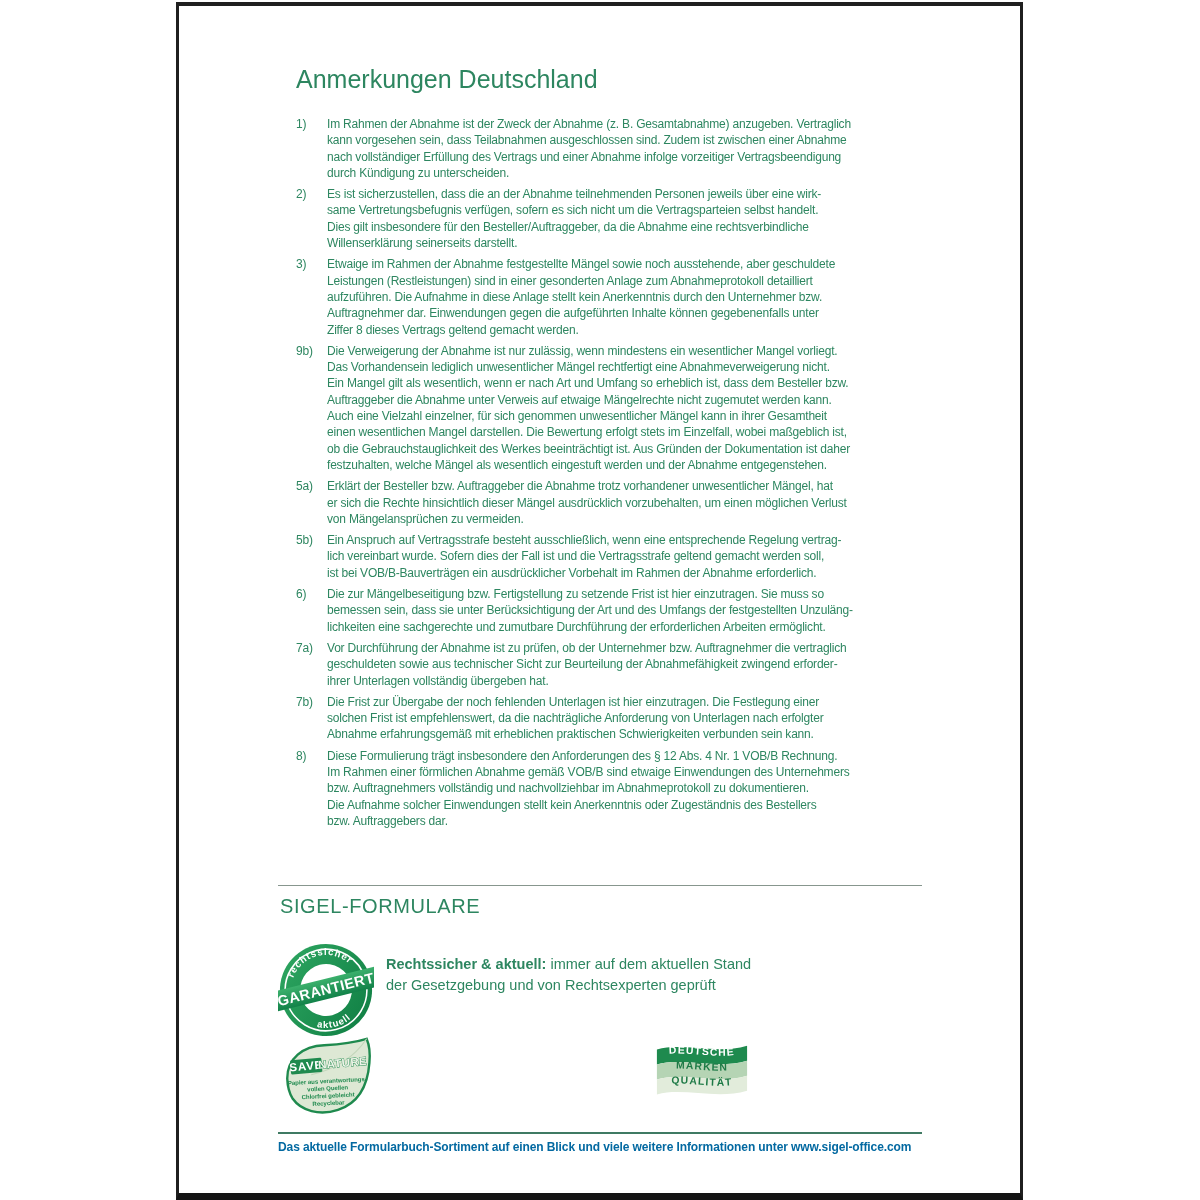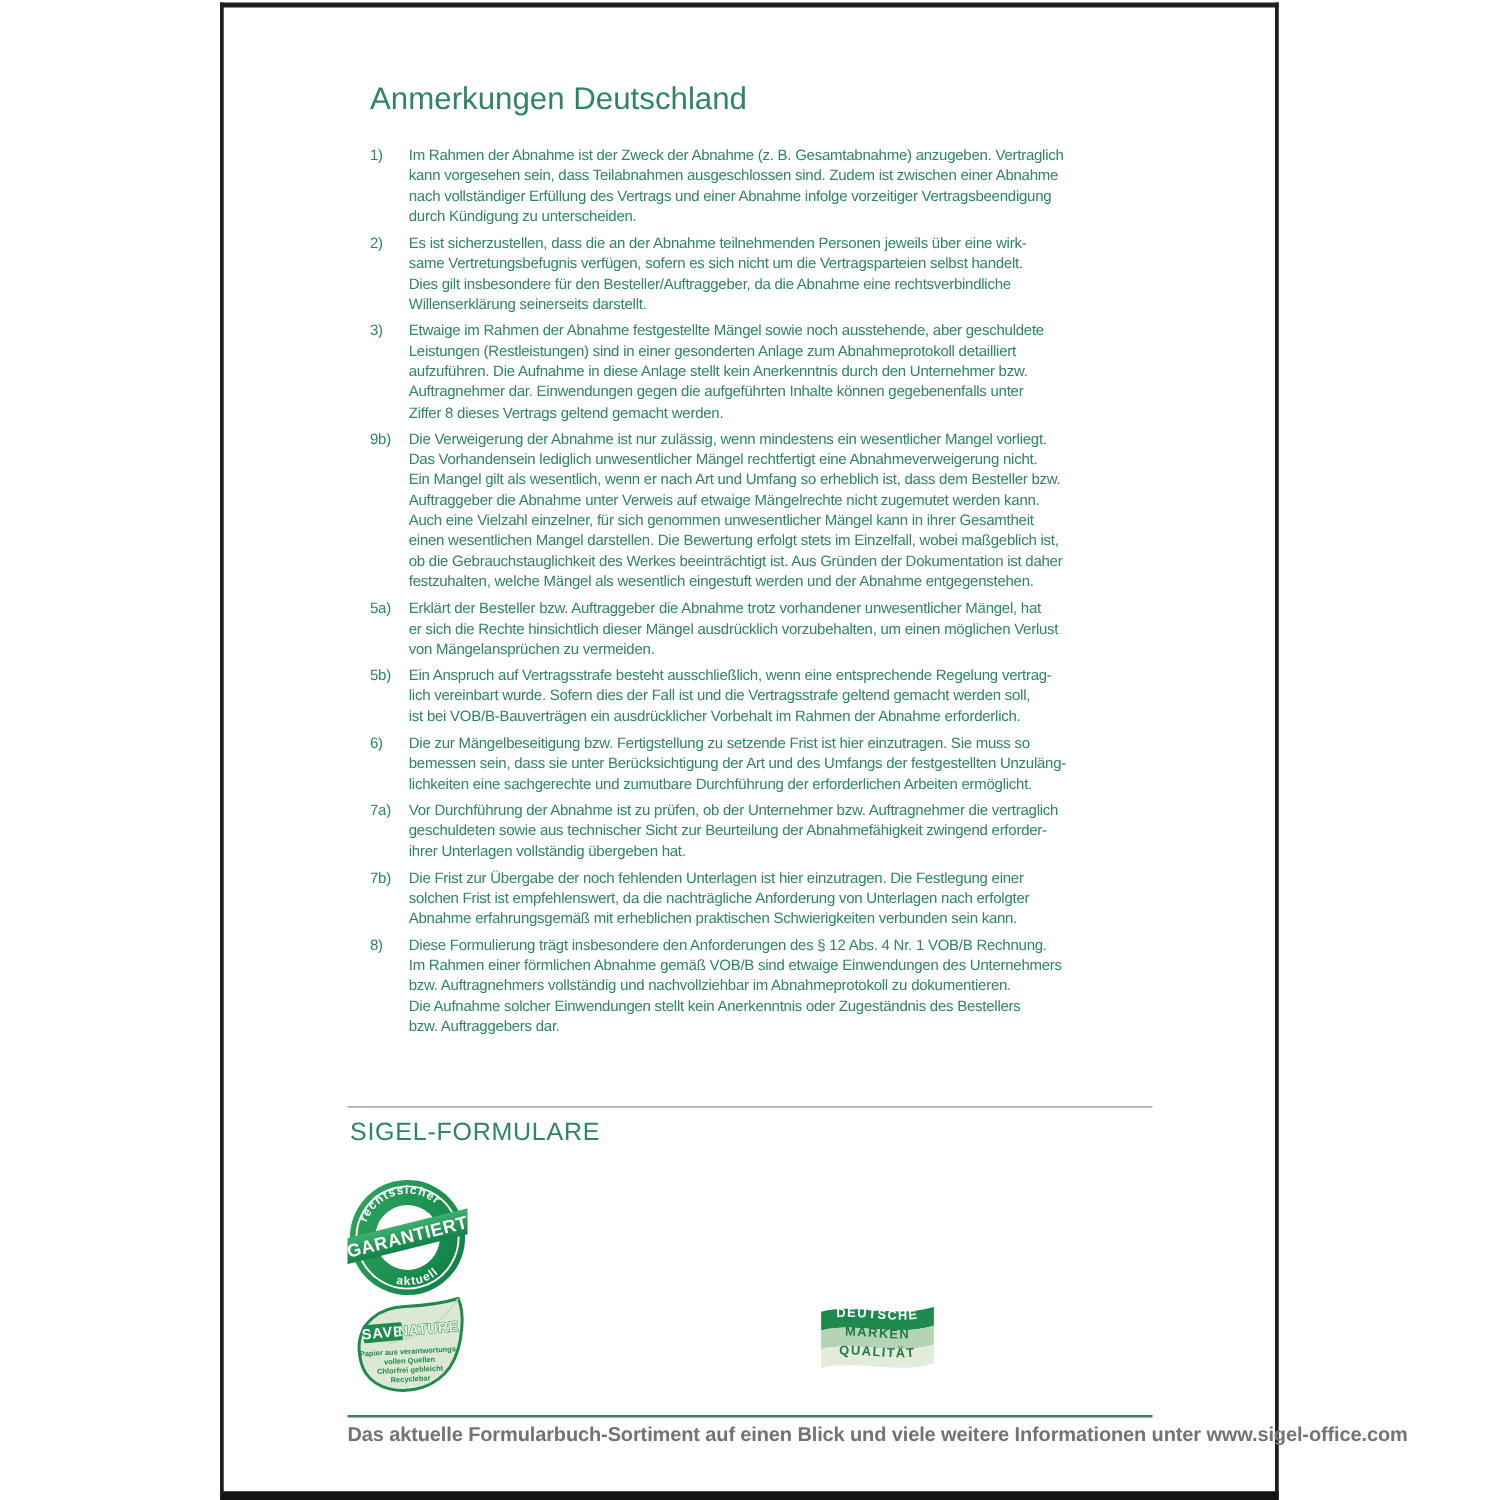--- a/index.html
+++ b/index.html
@@ -65,23 +65,23 @@
     stroke:#1f8a4e;stroke-width:0.9;paint-order:stroke;letter-spacing:0.3px;}
   .leaf-small{font-size:6.5px;font-weight:700;fill:#1f8a4e;}
 
   .flag-word{font-size:11px;font-weight:700;letter-spacing:1.2px;}
   .flag-word-light{fill:#ffffff;}
   .flag-word-dark{fill:#1e7a46;}
 
   .page-footer{position:absolute;left:99px;right:98px;top:1126px;}
   .footer-rule{border:0;border-top:2px solid #3f7a63;margin:0;}
   .footer-text{
-    margin-top:6px;text-align:center;white-space:nowrap;
-    font-size:16px;font-weight:700;letter-spacing:-0.1px;
-    color:#737373;
+    margin-top:6px;white-space:nowrap;
+    font-size:12px;font-weight:700;letter-spacing:-0.1px;
+    color:#0369a1;
   }
 </style>
 </head>
 <body>
 
 <div class="page">
   <div class="content">
 
     <h1 class="doc-title">Anmerkungen Deutschland</h1>
 
@@ -180,20 +180,22 @@
           <g transform="rotate(-14 50 50)">
             <circle cx="50" cy="50" r="48" fill="url(#sealGrad)"></circle>
             <circle cx="50" cy="50" r="27" fill="#ffffff"></circle>
             <circle cx="50" cy="50" r="42.5" fill="none" stroke="#ffffff" stroke-width="1.6"></circle>
             <text class="seal-arc"><textPath href="#arcTop" startOffset="50%" text-anchor="middle">rechtssicher</textPath></text>
             <text class="seal-arc"><textPath href="#arcBot" startOffset="50%" text-anchor="middle">aktuell</textPath></text>
             <rect x="-10" y="38.5" width="120" height="21" fill="url(#ribbonGrad)"></rect>
             <text x="50" y="54.5" text-anchor="middle" class="seal-ribbon">GARANTIERT</text>
           </g>
         </svg>
+        <p class="feat-text"><strong>Rechtssicher &amp; aktuell:</strong><span> immer auf dem aktuellen Stand
+der Gesetzgebung und von Rechtsexperten geprüft</span></p>
       </div>
 
       <div class="feat-row2">
         <div class="feat-left">
           <svg class="leaf-svg" viewBox="0 0 104 92" aria-hidden="true">
             <path d="M 10 46 C 10 24 27 11 50 10 C 67 9 83 7 96 3 C 99 10 100 19 99 29 C 97 56 86 73 65 80 C 45 86.5 25 81 16 68 C 11.8 61.5 10.3 54 10 46 Z" fill="#dde8d4" stroke="#1f8a4e" stroke-width="2.6"></path>
             <path d="M 96 3 C 82 24 62 36 36 42" fill="none" stroke="#c2d6ba" stroke-width="1.2"></path>
             <g transform="rotate(-5 52 31)">
               <rect x="13.5" y="23" width="34" height="15.5" rx="1.5" fill="#1f8a4e"></rect>
               <text x="30.5" y="35" text-anchor="middle" class="leaf-word-save">SAVE</text>

